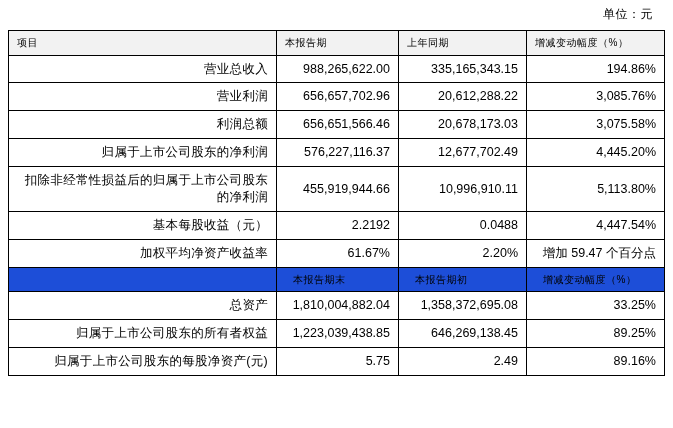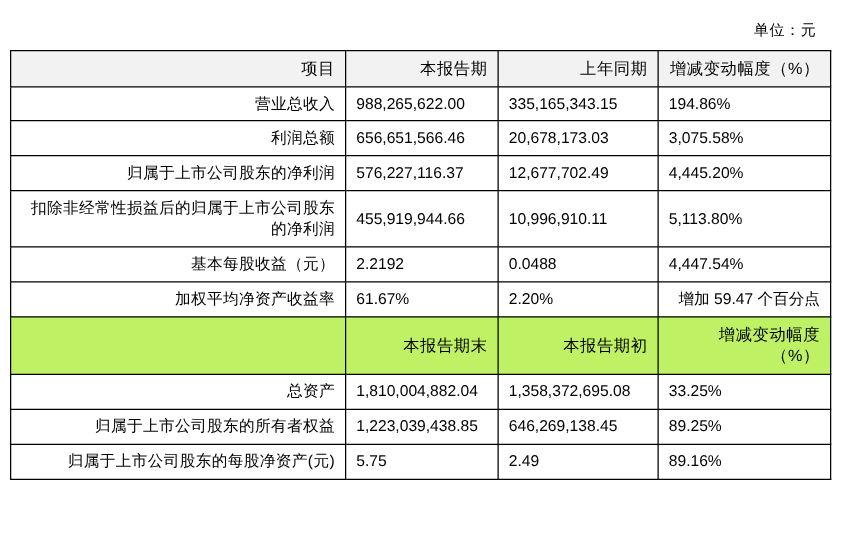--- a/index.html
+++ b/index.html
@@ -17,21 +17,21 @@
   .page {
     position: relative;
     width: 673px;
     height: 428px;
     box-sizing: border-box;
     padding: 0 8px;
   }
   .unit-line {
     text-align: right;
     font-size: 12px;
-    padding: 16px 12px 7px 0;
+    padding: 6px 12px 7px 0;
     letter-spacing: 0.5px;
   }
   table.fin {
     width: 656px;
     margin: 0 auto;
     border-collapse: collapse;
     table-layout: fixed;
     font-size: 12.5px;
   }
   table.fin td, table.fin th {
@@ -40,35 +40,35 @@
     line-height: 1.35;
     vertical-align: middle;
     font-weight: normal;
   }
   .col-label { width: 268px; }
   .col-a { width: 122px; }
   .col-b { width: 128px; }
   .col-c { width: 138px; }
 
   .hdr td {
-    text-align: right;
+    text-align: left;
     background: #f2f2f2;
-    font-size: 13px;
+    font-size: 10px;
     letter-spacing: 0.5px;
   }
   .hdr.plain td {
-    background: #bef264;
+    background: #1d4ed8;
     padding-left: 16px;
   }
   .label {
     text-align: right;
     letter-spacing: 0.3px;
   }
   .num {
-    text-align: left;
+    text-align: right;
     padding-right: 10px;
   }
   .ctr {
     text-align: right;
   }
   .two-line {
     line-height: 1.45;
   }
   .tall td { height: 34px; }
 </style>
@@ -94,20 +94,26 @@
         <td>增减变动幅度（%）</td>
       </tr>
 
       <tr>
         <td class="label">营业总收入</td>
         <td class="num">988,265,622.00</td>
         <td class="num">335,165,343.15</td>
         <td class="num">194.86%</td>
       </tr>
 
+      <tr>
+        <td class="label">营业利润</td>
+        <td class="num">656,657,702.96</td>
+        <td class="num">20,612,288.22</td>
+        <td class="num">3,085.76%</td>
+      </tr>
 
       <tr>
         <td class="label">利润总额</td>
         <td class="num">656,651,566.46</td>
         <td class="num">20,678,173.03</td>
         <td class="num">3,075.58%</td>
       </tr>
 
       <tr>
         <td class="label">归属于上市公司股东的净利润</td>

